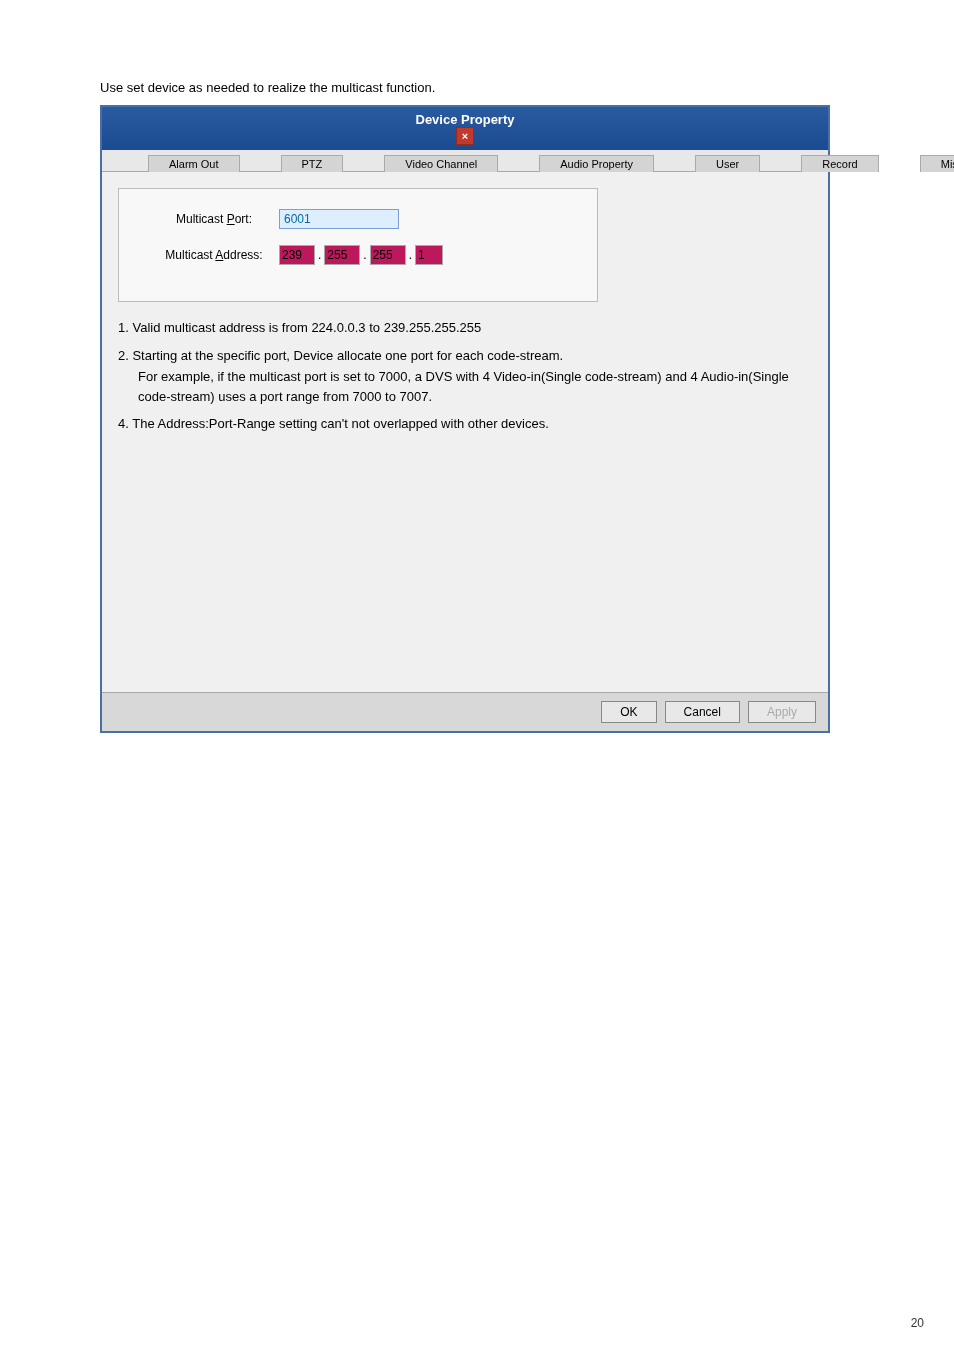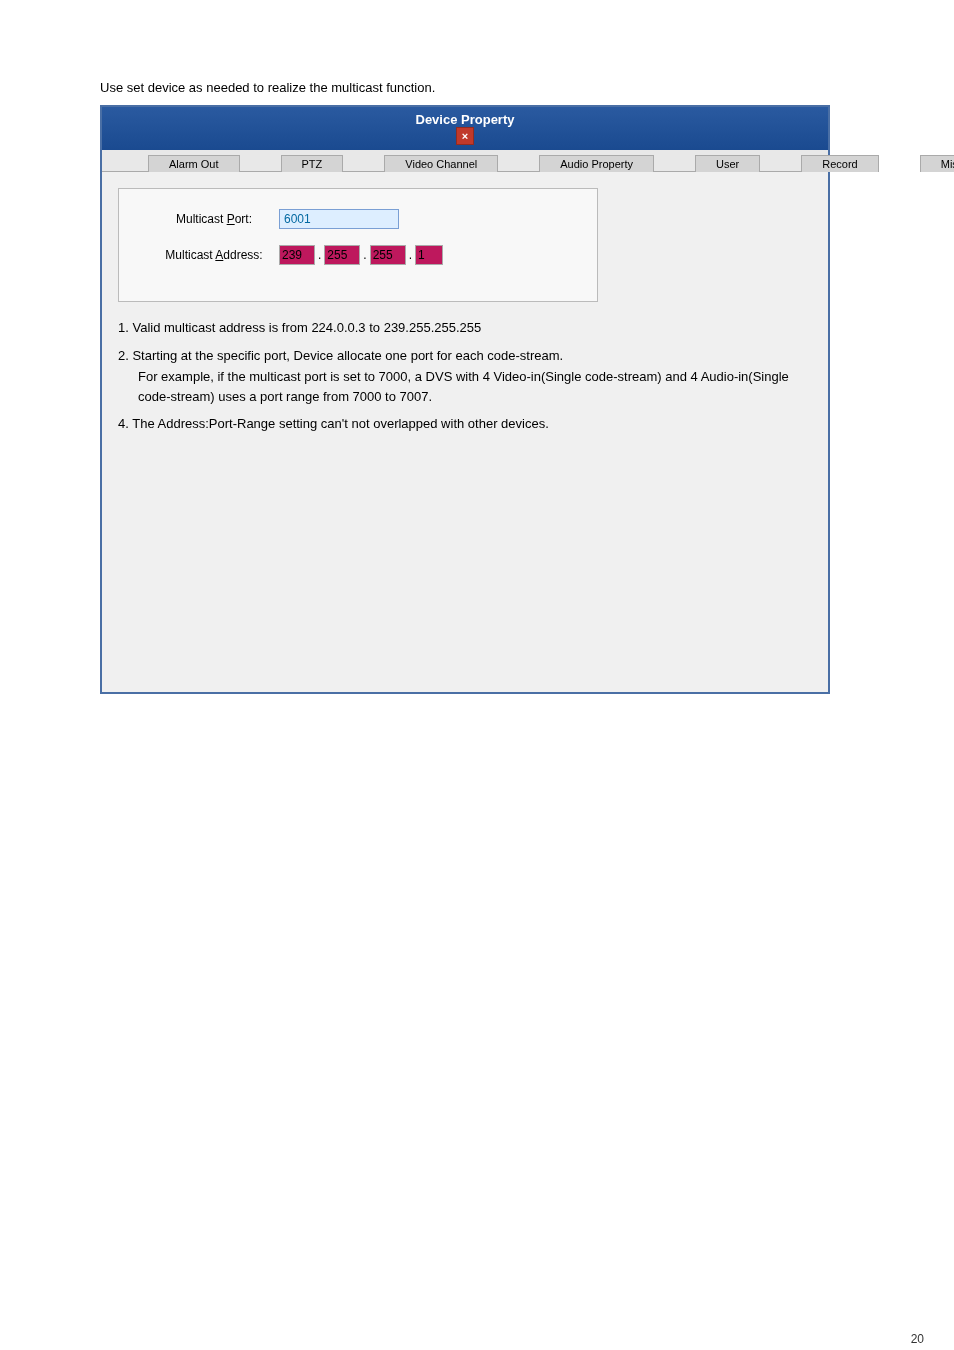--- a/index.html
+++ b/index.html
@@ -191,21 +191,21 @@
       text-align: center;
     }
 
     .btn:disabled, .btn.disabled {
       color: #aaa;
       cursor: default;
     }
 
     .page-number {
       position: absolute;
-      bottom: 4px;
+      bottom: 20px;
       right: 30px;
       font-size: 12px;
       color: #333;
     }
 
     
     .underline {
       text-decoration: underline;
     }
   </style>
@@ -272,16 +272,21 @@
             For example, if the multicast port is set to 7000, a DVS with 4 Video-in(Single code-stream) and 4 Audio-in(Single code-stream) uses a port range from 7000 to 7007.
           </div>
         </div>
         <div class="info-item">
           <span>4. The Address:Port-Range setting can't not overlapped with other devices.</span>
         </div>
       </div>
 
     </div>
 
+    <div class="button-bar">
+      <button class="btn">OK</button>
+      <button class="btn">Cancel</button>
+      <button class="btn disabled" disabled="">Apply</button>
+    </div>
   </div>
 </div>
 
 <div class="page-number">20</div>
 
 </body></html>

